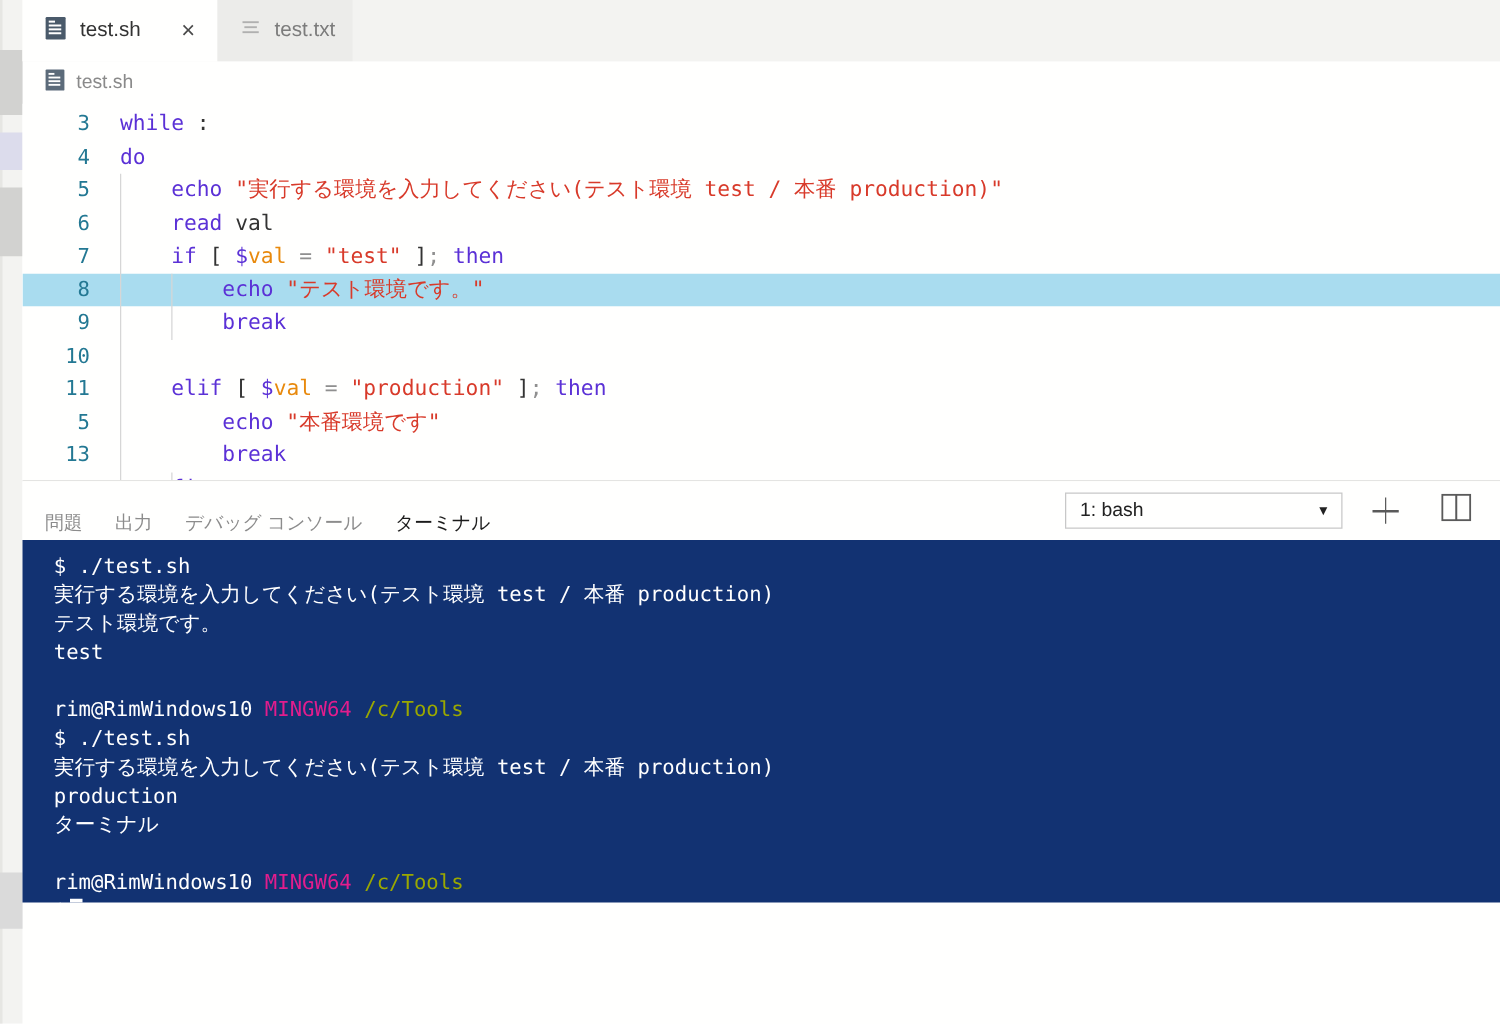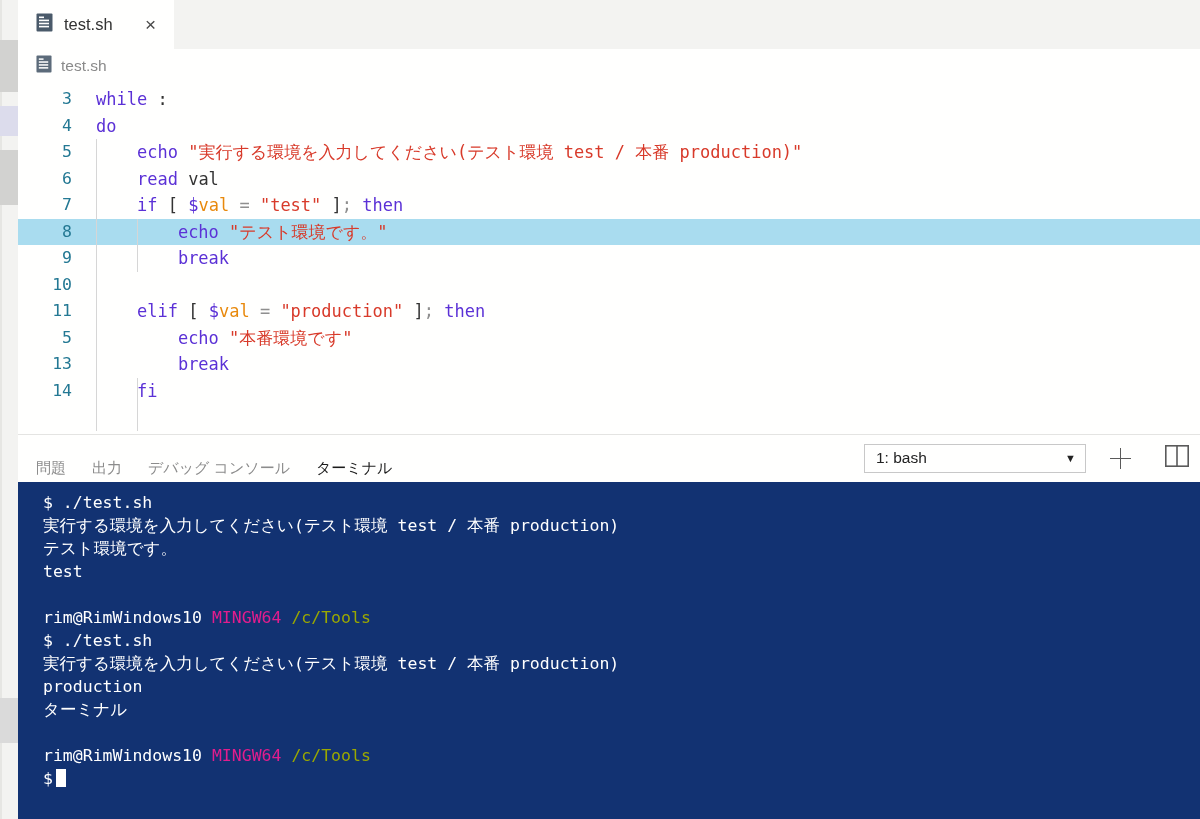--- a/index.html
+++ b/index.html
@@ -24,21 +24,21 @@
     position: relative; flex: 0 0 18px;
   }
   .strip-block { position: absolute; left: 0; width: 18px; background: #d2d2d0; }
   .strip-block.b1 { top: 40px; height: 52px; }
   .strip-block.b2 { top: 106px; height: 30px; background: #dcdcec; }
   .strip-block.b3 { top: 150px; height: 55px; }
   .strip-block.b4 { top: 698px; height: 45px; background: #dadada; }
   .strip-edge { position: absolute; left: 0; top: 0; width: 2px; height: 819px; background: #e6e6e3; }
 
   
-  .main-col { flex: 1 1 auto; display: flex; flex-direction: column; height: 819px; min-width: 0; }
+  .main-col { flex: 1 1 auto; display: flex; flex-direction: column; height: 722px; min-width: 0; }
 
   
   .tabbar {
     height: 49px; background: #f3f3f1;
     display: flex; flex-direction: row; align-items: stretch;
     flex: 0 0 49px; position: relative;
   }
   .tab {
     display: flex; align-items: center;
     padding: 0 14px 0 18px; gap: 11px;
@@ -112,21 +112,21 @@
     margin-right: 26px; padding-bottom: 4px;
     position: relative; white-space: nowrap; cursor: default;
   }
   .ptab.active { color: #1b1b1b; }
   .ptab.active::after {
     content: ""; position: absolute;
     left: 0; right: 0; bottom: -5px; height: 2px; background: #2b2b2b;
   }
   .panel-right {
     margin-left: auto; display: flex; flex-direction: row;
-    align-items: center; gap: 11px; padding-right: 0;
+    align-items: center; gap: 11px; padding-right: 12px;
   }
   .term-select {
     width: 222px; height: 29px;
     border: 1px solid #c8c8c8; background: #fffffe;
     display: flex; align-items: center; justify-content: space-between;
     padding: 0 9px 0 11px;
     font-size: 15.5px; color: #222222; cursor: default;
   }
   .caret { font-size: 11px; color: #222; }
   .icon-btn {
@@ -182,20 +182,30 @@
           <svg width="17" height="19" viewBox="0 0 17 19">
             <rect x="0.5" y="0.5" width="16" height="18" rx="1" fill="#4a5a6a"></rect>
             <rect x="3" y="3.5" width="5" height="1.6" fill="#ffffff"></rect>
             <rect x="3" y="6.6" width="10" height="1.6" fill="#ffffff"></rect>
             <rect x="3" y="9.7" width="10" height="1.6" fill="#ffffff"></rect>
             <rect x="3" y="12.8" width="10" height="1.6" fill="#ffffff"></rect>
           </svg>
         </span>
         <span class="tab-label">test.sh</span>
         <span class="tab-close">×</span>
+      </div>
+      <div class="tab inactive">
+        <span class="fileicon">
+          <svg width="17" height="19" viewBox="0 0 17 19">
+            <rect x="2" y="4" width="13" height="1.5" fill="#b0b0b0"></rect>
+            <rect x="3.5" y="8" width="10" height="1.5" fill="#b0b0b0"></rect>
+            <rect x="2" y="12" width="13" height="1.5" fill="#b0b0b0"></rect>
+          </svg>
+        </span>
+        <span class="tab-label">test.txt</span>
       </div>
       <div class="tabbar-filler"></div>
     </div>
 
     <div class="breadcrumb">
       <span>
         <svg width="16" height="18" viewBox="0 0 17 19">
           <rect x="0.5" y="0.5" width="16" height="18" rx="1" fill="#5c6b7a"></rect>
           <rect x="3" y="3.5" width="5" height="1.6" fill="#ffffff"></rect>
           <rect x="3" y="6.6" width="10" height="1.6" fill="#ffffff"></rect>

